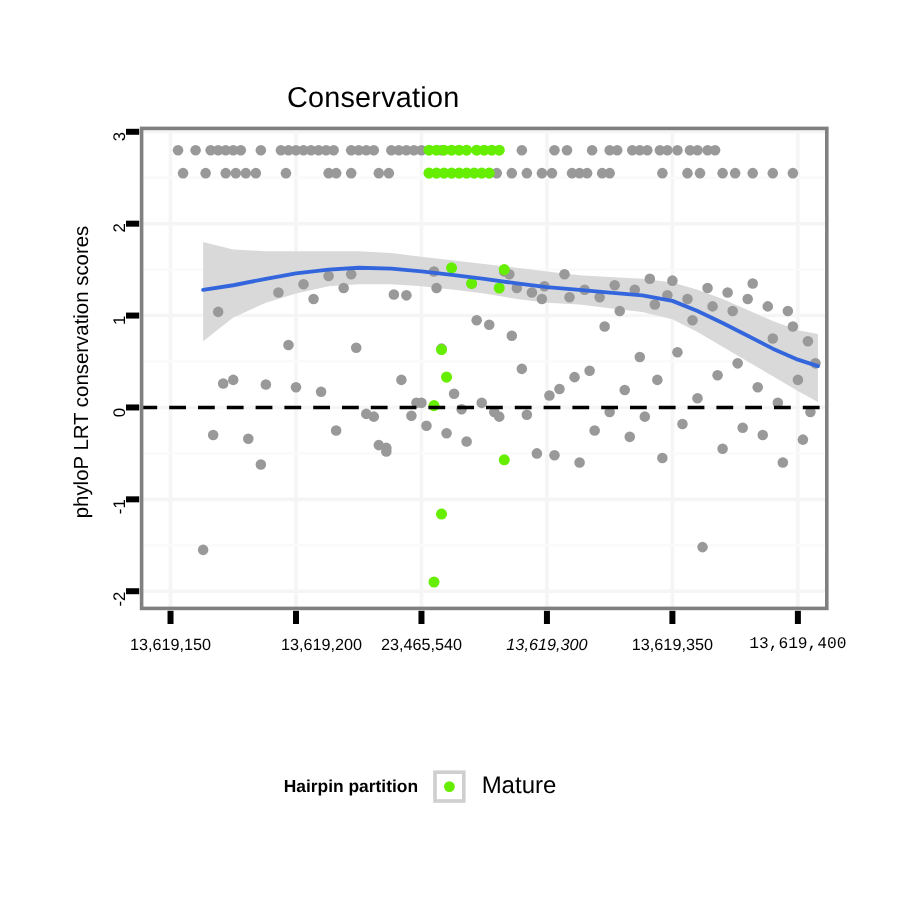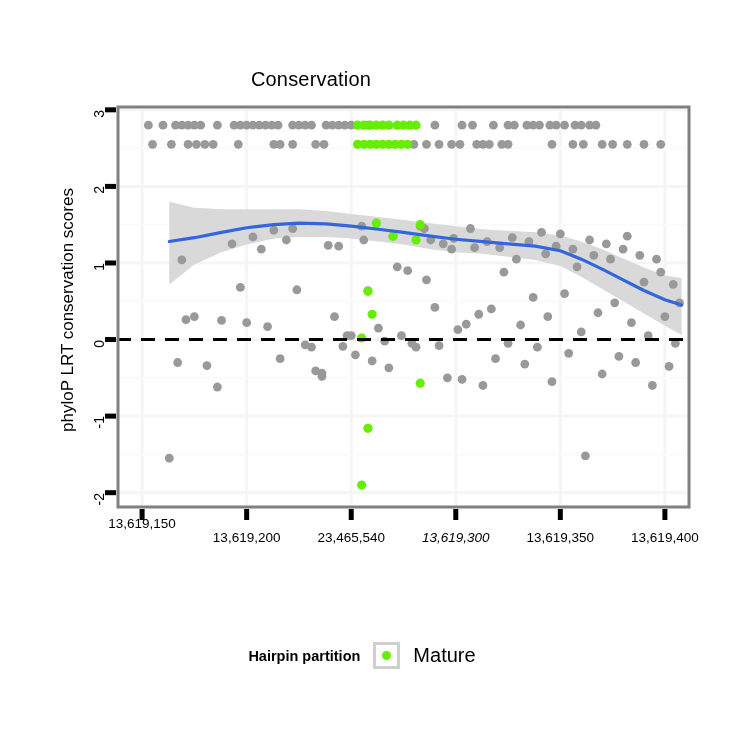--- a/index.html
+++ b/index.html
@@ -20,21 +20,21 @@
     left: 0; top: 0;
     width: 750px;
     height: 750px;
   }
   #chart-title {
     position: absolute;
     left: 0;
     top: 68px;
     width: 622px;
     text-align: center;
-    font-size: 20px;
+    font-size: 24px;
     color: #000;
     letter-spacing: 0.2px;
   }
   #y-axis-title {
     position: absolute;
     left: -142px;
     top: 300px;
     width: 420px;
     text-align: center;
     font-size: 17px;
@@ -58,21 +58,21 @@
     transform-origin: right center;
   }
   .xtick-label {
     position: absolute;
     width: 110px;
     text-align: center;
     font-size: 13.5px;
   }
   #legend {
     position: absolute;
-    left: 16px;
+    left: 4px;
     top: 642px;
     width: 692px;
     display: flex;
     align-items: center;
     justify-content: center;
     gap: 13px;
   }
   #legend-title {
     font-size: 14.5px;
     font-weight: bold;
@@ -107,26 +107,26 @@
 
   <div id="ytick-labels">
       <div class="ytick-label" style="left: 59px; top: 484.686px;">-2</div>
       <div class="ytick-label" style="left: 59px; top: 408.114px;">-1</div>
       <div class="ytick-label" style="left: 59px; top: 331.543px;">0</div>
       <div class="ytick-label" style="left: 59px; top: 254.971px;">1</div>
       <div class="ytick-label" style="left: 59px; top: 178.4px;">2</div>
       <div class="ytick-label" style="left: 59px; top: 101.829px;">3</div>
     </div>
   <div id="xtick-labels">
-      <div class="xtick-label" style="left: 87.0949px; top: 516px;">13,619,150</div>
-      <div class="xtick-label" style="left: 191.657px; top: 530px;">13,619,200</div>
+      <div class="xtick-label" style="left: 87.0949px; top: 530px;">13,619,150</div>
+      <div class="xtick-label" style="left: 191.657px; top: 530px; text-align: right;">13,619,200</div>
       <div class="xtick-label" style="left: 296.219px; top: 530px;">23,465,540</div>
       <div class="xtick-label" style="left: 400.781px; top: 530px; font-style: italic;">13,619,300</div>
       <div class="xtick-label" style="left: 505.343px; top: 530px;">13,619,350</div>
-      <div class="xtick-label" style="left: 609.905px; top: 530px;">13,619,400</div>
+      <div class="xtick-label" style="left: 609.905px; top: 530px; font-family: Liberation Mono, monospace;">13,619,400</div>
     </div>
 
   <svg id="plot-svg" width="750" height="750" style="position:absolute;left:0;top:0;">
       <rect x="117" y="106" width="573" height="402" fill="#FFFFFF"></rect>
       <line x1="117" y1="492.68571428571425" x2="690" y2="492.68571428571425" stroke="#F5F5F5" stroke-width="3"></line>
       <line x1="117" y1="416.1142857142857" x2="690" y2="416.1142857142857" stroke="#F5F5F5" stroke-width="3"></line>
       <line x1="117" y1="339.54285714285714" x2="690" y2="339.54285714285714" stroke="#F5F5F5" stroke-width="3"></line>
       <line x1="117" y1="262.97142857142853" x2="690" y2="262.97142857142853" stroke="#F5F5F5" stroke-width="3"></line>
       <line x1="117" y1="186.39999999999998" x2="690" y2="186.39999999999998" stroke="#F5F5F5" stroke-width="3"></line>
       <line x1="117" y1="109.82857142857142" x2="690" y2="109.82857142857142" stroke="#F5F5F5" stroke-width="3"></line>

